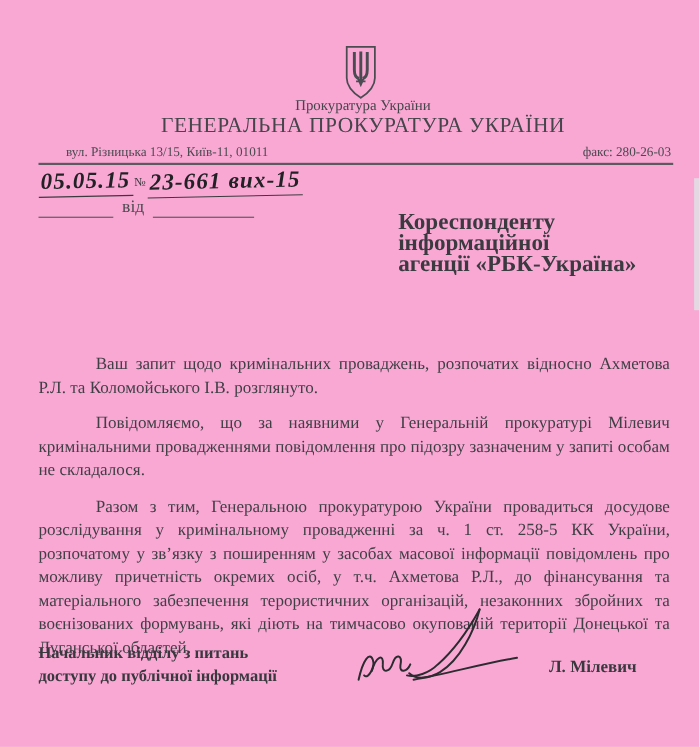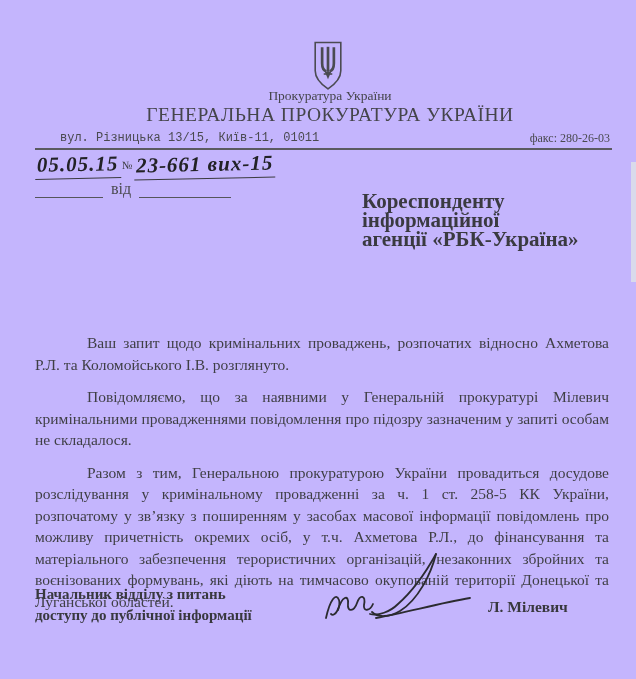--- a/index.html
+++ b/index.html
@@ -1,30 +1,30 @@
 <!DOCTYPE html>
 <html><head>
 <meta charset="utf-8">
 <style>
   html,body{margin:0;padding:0;background:#fff;}
   #page{
     position:relative;
     width:636px;height:679px;
-    background:#c4b5fd;
+    background:#f9a8d4;
     font-family:"Liberation Serif","DejaVu Serif",serif;
     color:#3d3d42;
     overflow:hidden;
   }
   
   .letterhead{position:absolute;top:0;left:0;width:100%;text-align:center;}
   .emblem{position:absolute;top:40px;left:312px;width:32px;height:52px;}
   .org-small{position:absolute;top:88px;left:0;width:660px;text-align:center;font-size:13.5px;color:#45454b;}
   .org-large{position:absolute;top:104px;left:0;width:660px;text-align:center;font-size:19.5px;letter-spacing:.5px;color:#45454b;}
   .addr-row{position:absolute;top:131px;left:35px;width:577px;font-size:12px;color:#4a4a50;}
-  .addr{position:absolute;left:25px;top:0;font-family:Liberation Mono, monospace;}
+  .addr{position:absolute;left:25px;top:0;}
   .fax{position:absolute;right:2px;top:0;}
   .rule{position:absolute;top:148px;left:35px;width:577px;height:2px;background:#5a5a60;}
   
   .ref{position:absolute;top:152px;left:35px;width:300px;}
   .hand{
     font-family:"Liberation Serif",serif;
     font-style:italic;font-weight:bold;
     color:#222226;font-size:21px;letter-spacing:1px;
     transform:rotate(-1.2deg);display:inline-block;
   }
@@ -33,25 +33,25 @@
   .ref-row2{position:absolute;top:180px;left:35px;font-size:16px;color:#4a4a50;}
   .blank{display:inline-block;border-bottom:1.2px solid #55555a;height:12px;vertical-align:bottom;}
   .blank.b1{width:68px;margin-right:8px;}
   .blank.b2{width:92px;margin-left:8px;}
   
   .recipient{position:absolute;top:192px;left:362px;width:250px;font-size:21px;line-height:19px;}
   .recipient .bold{font-weight:bold;color:#3a3a40;}
   .recipient .name{margin-top:9px;}
   .recipient .email{margin-top:7px;font-weight:normal;color:#4a4a50;}
   
-  .body-text{position:absolute;top:332px;left:35px;width:574px;font-size:15.5px;line-height:21.5px;text-align:justify;color:#3f3f45;}
+  .body-text{position:absolute;top:320px;left:35px;width:574px;font-size:15.5px;line-height:21.5px;text-align:justify;color:#3f3f45;}
   .body-text p{margin:0 0 11px 0;text-indent:52px;}
   
   .signoff-title{position:absolute;top:584px;left:35px;width:260px;font-weight:bold;font-size:15px;line-height:21px;color:#38383e;}
-  .signer{position:absolute;top:598px;left:488px;font-weight:bold;font-size:15.5px;color:#38383e;}
+  .signer{position:absolute;top:598px;left:499px;font-weight:bold;font-size:15.5px;color:#38383e;}
   .signature-svg{position:absolute;top:548px;left:318px;width:170px;height:90px;}
   
   .scan-edge{position:absolute;top:162px;right:0;width:5px;height:120px;background:#dfe3e6;opacity:.8;}
 </style>
 </head>
 <body>
 
 <div id="page">
 
   <div class="letterhead">

